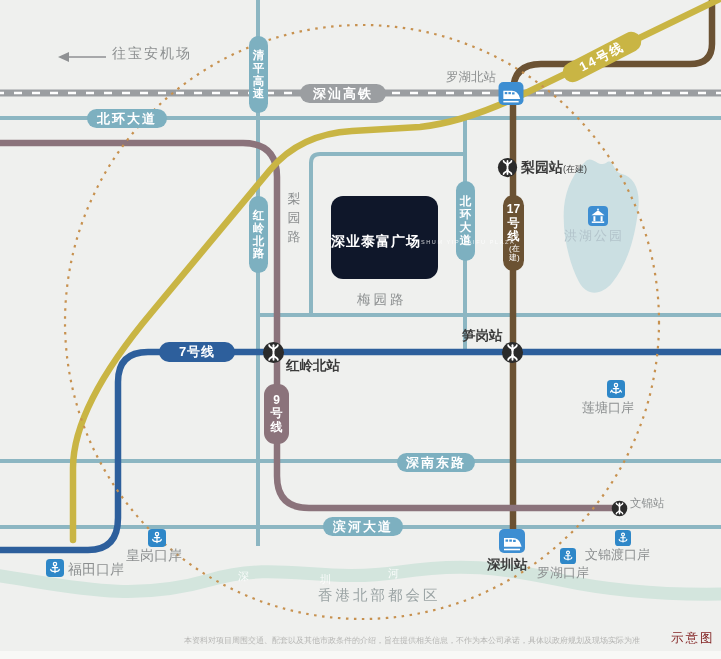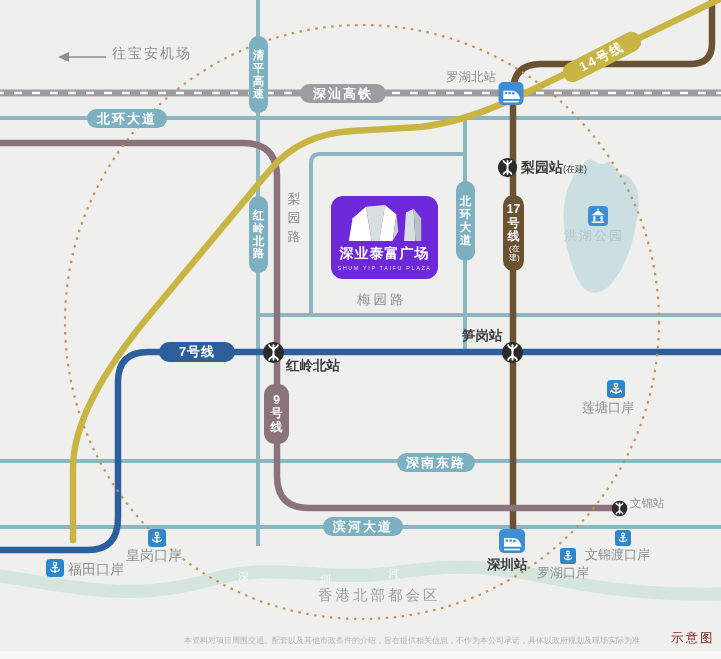--- a/index.html
+++ b/index.html
@@ -31,21 +31,21 @@
   
   .glabel{position:absolute;color:#8c8f90;white-space:nowrap;}
   .slabel{position:absolute;color:#3b3b3b;font-weight:bold;white-space:nowrap;}
   .vroad{position:absolute;width:14px;word-break:break-all;line-height:1.45;text-align:center;font-size:13px;color:#8c8f90;}
   .status-inline{font-size:9px;font-weight:normal;}
   
   .badge{position:absolute;display:flex;align-items:center;justify-content:center;}
   
   .project{
     position:absolute;left:331px;top:196px;width:107px;height:83px;
-    background:#6d28d9;border-radius:12px;display:flex;flex-direction:column;
+    background:#0f172a;border-radius:12px;display:flex;flex-direction:row;
     align-items:center;justify-content:flex-start;padding-top:7px;
   }
   .project .pname{color:#fff;font-weight:bold;font-size:14px;letter-spacing:1px;margin-top:2px;white-space:nowrap;}
   .project .psub{color:rgba(255,255,255,.78);font-size:5.5px;letter-spacing:1.6px;margin-top:2px;white-space:nowrap;}
   .footer-note{position:absolute;color:#7f1d1d;}
 </style>
 </head>
 <body>
 
 <div class="stage">

